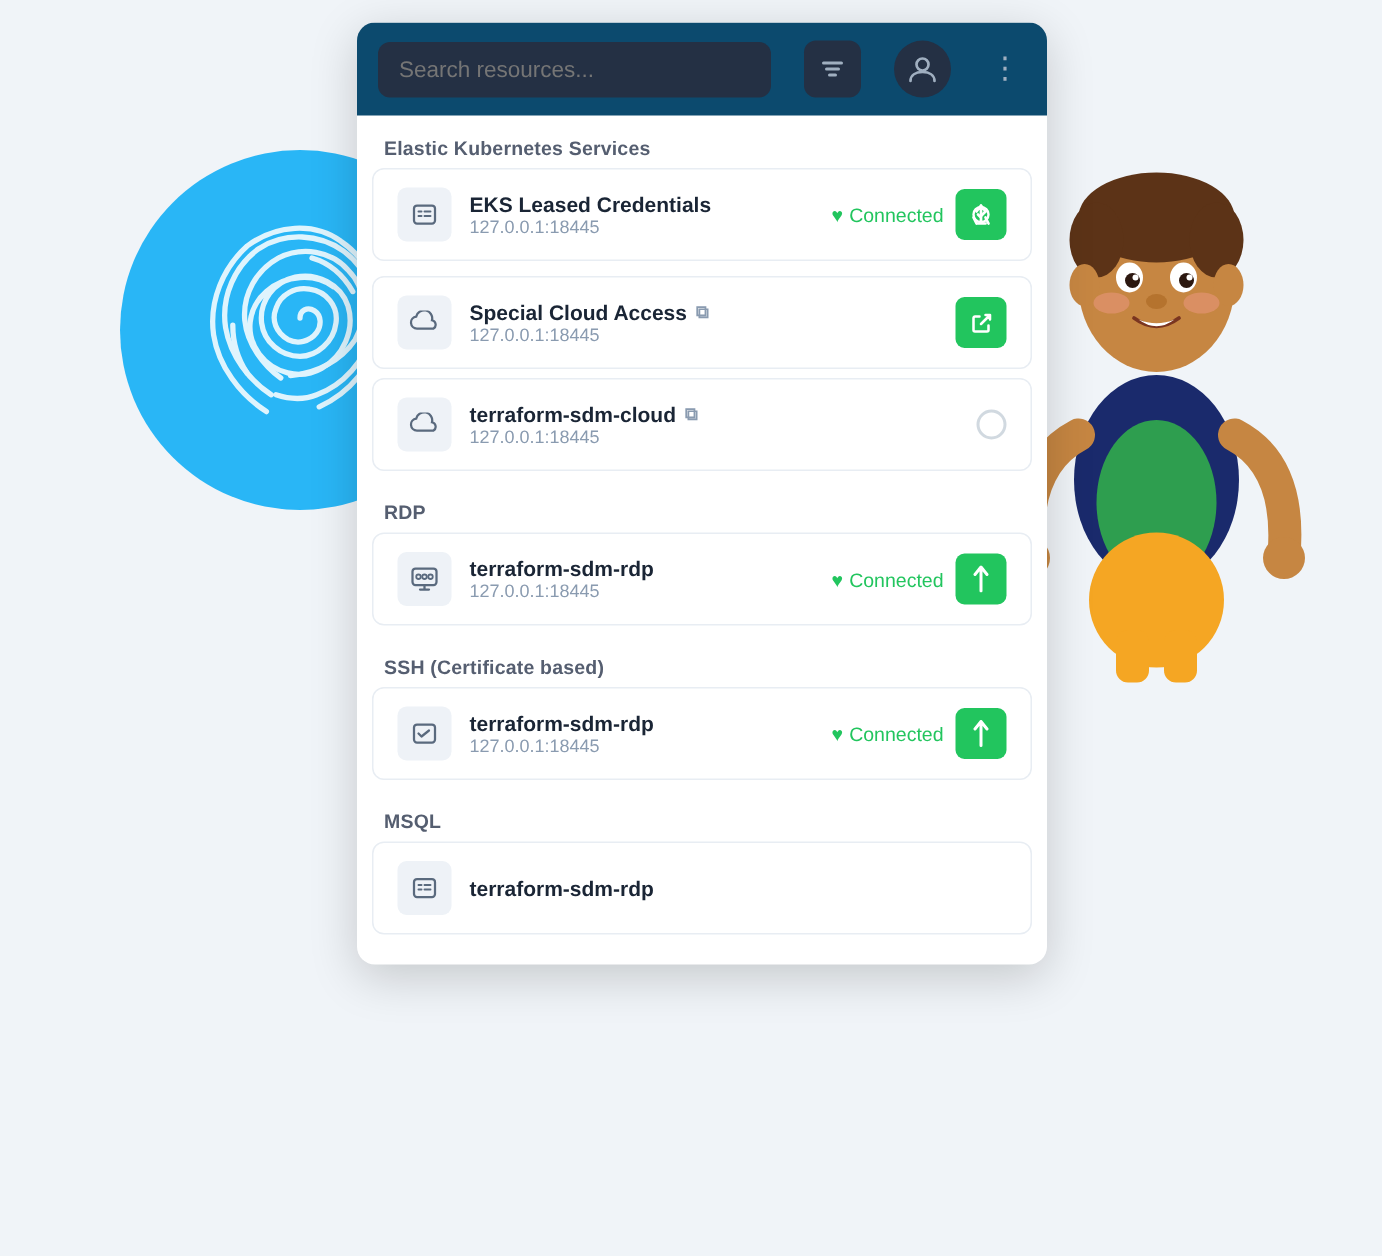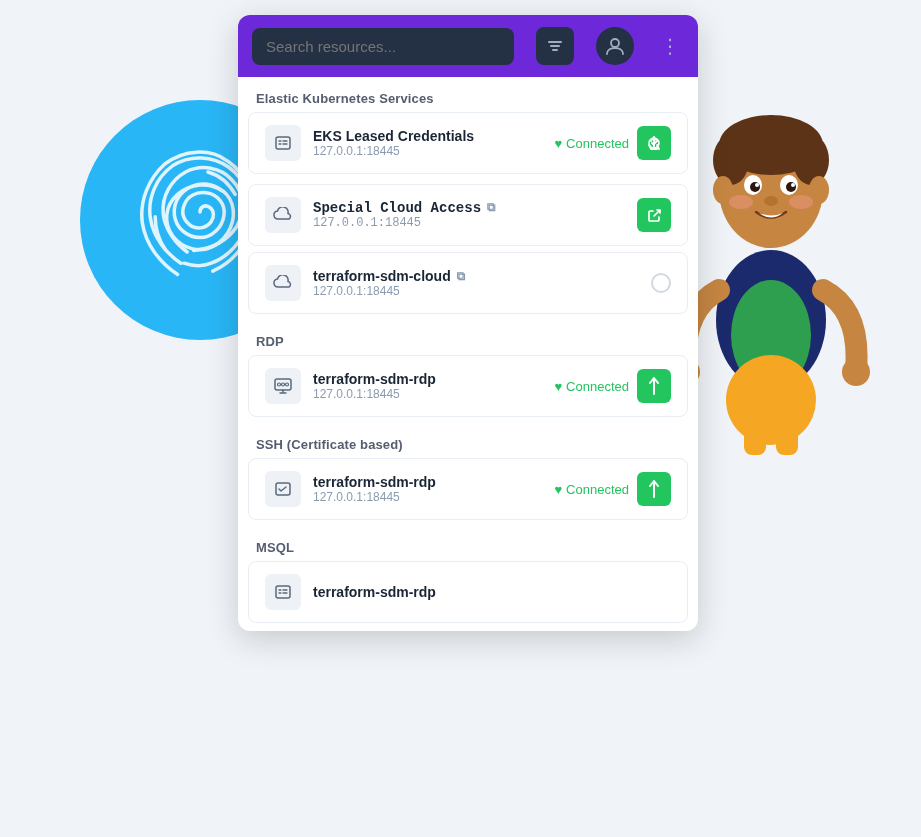--- a/index.html
+++ b/index.html
@@ -50,21 +50,21 @@
       width: 460px;
       background: #fff;
       border-radius: 12px;
       box-shadow: 0 8px 32px rgba(0,0,0,0.18);
       overflow: hidden;
       z-index: 10;
     }
 
     
     .panel-header {
-      background: #6d28d9;
+      background: #0c4a6e;
       padding: 12px 14px;
       display: flex;
       align-items: center;
       gap: 22px;
     }
     .search-bar {
       flex: 1;
       background: #243044;
       border: none;
       border-radius: 8px;
@@ -106,21 +106,21 @@
       font-size: 20px;
       cursor: pointer;
       padding: 4px;
       line-height: 1;
     }
 
     
     .panel-body {
       overflow-y: auto;
       max-height: 620px;
-      padding-bottom: 8px;
+      padding-bottom: 20px;
     }
 
     
     .section-header {
       padding: 14px 18px 6px;
       font-size: 13px;
       font-weight: 600;
       color: #555e70;
       letter-spacing: 0.01em;
     }
@@ -310,21 +310,21 @@
           <svg width="16" height="16" viewBox="0 0 16 16" fill="none">
             <path d="M8 2v12M8 2l-3 4M8 2l3 4M3 10l2 4M11 10l2 4M5 14h6" stroke="white" stroke-width="1.8" stroke-linecap="round" stroke-linejoin="round"></path>
             <circle cx="8" cy="8" r="5" stroke="white" stroke-width="1.6" fill="none"></circle>
             <path d="M6 8l1.5 1.5L11 6" stroke="white" stroke-width="1.8" stroke-linecap="round" stroke-linejoin="round"></path>
           </svg>
         </button>
       </div>
     </div>
 
 
-    <div class="resource-item" style="margin-top:10px;font-family:Liberation Mono, monospace;">
+    <div class="resource-item" style="margin-top:10px;">
       <div class="resource-icon">
         <svg width="20" height="16" viewBox="0 0 20 16" fill="none">
           <path d="M16 12H5a4 4 0 01-.5-7.97A5 5 0 0115 6.5a3 3 0 011 5.5z" stroke="#5a6a7e" stroke-width="1.5" fill="none"></path>
         </svg>
       </div>
       <div class="resource-info">
         <div class="resource-name">
           <span>Special Cloud Access</span>
           <span class="copy-icon">⧉</span>
         </div>

